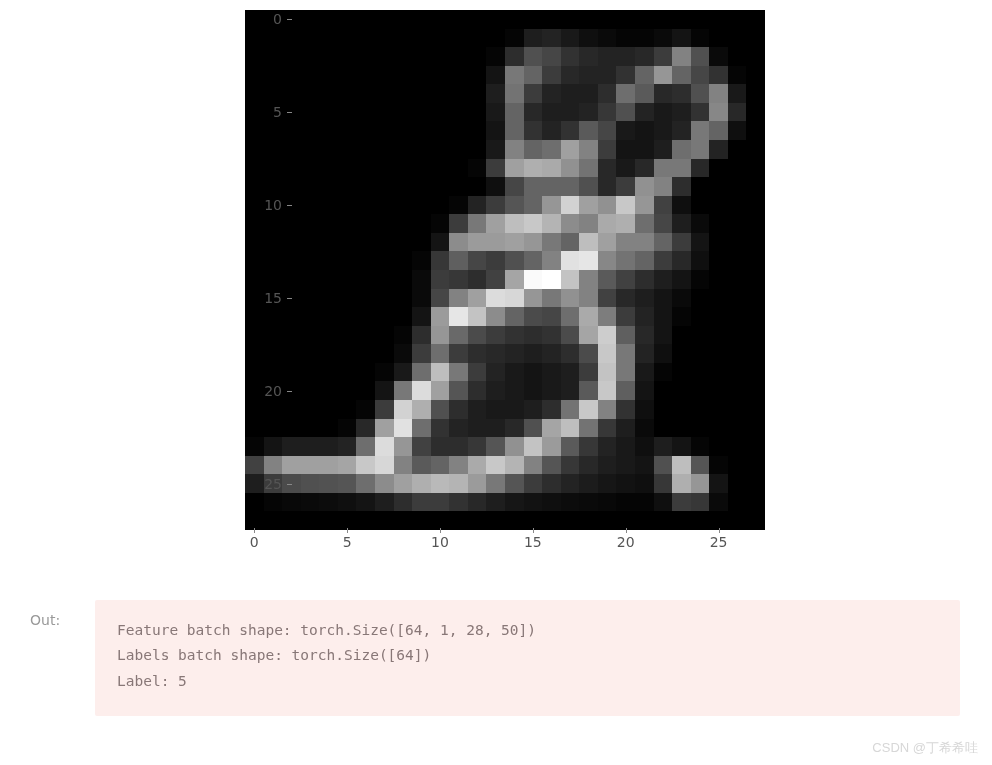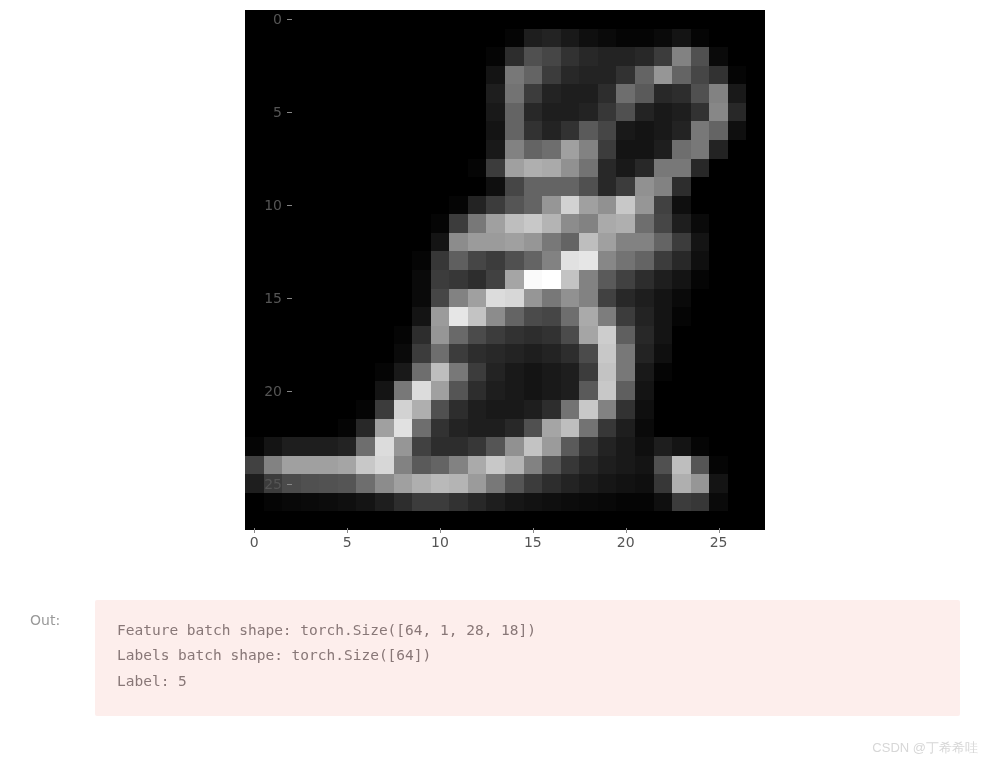--- a/index.html
+++ b/index.html
@@ -909,18 +909,18 @@
       <div class="xtick" style="left: 177.143px;">5</div>
       <div class="xtick" style="left: 270px;">10</div>
       <div class="xtick" style="left: 362.857px;">15</div>
       <div class="xtick" style="left: 455.714px;">20</div>
       <div class="xtick" style="left: 548.571px;">25</div>
     </div>
 </div>
 
 <div class="out-block">
   <div class="out-label">Out:</div>
-  <div class="out-body" id="outbody">Feature batch shape: torch.Size([64, 1, 28, 18])
+  <div class="out-body" id="outbody">Feature batch shape: torch.Size([64, 1, 28, 50])
 Labels batch shape: torch.Size([64])
 Label: 5</div>
 </div>
 
 <div class="watermark">CSDN @丁希希哇</div>
 
 </body></html>

